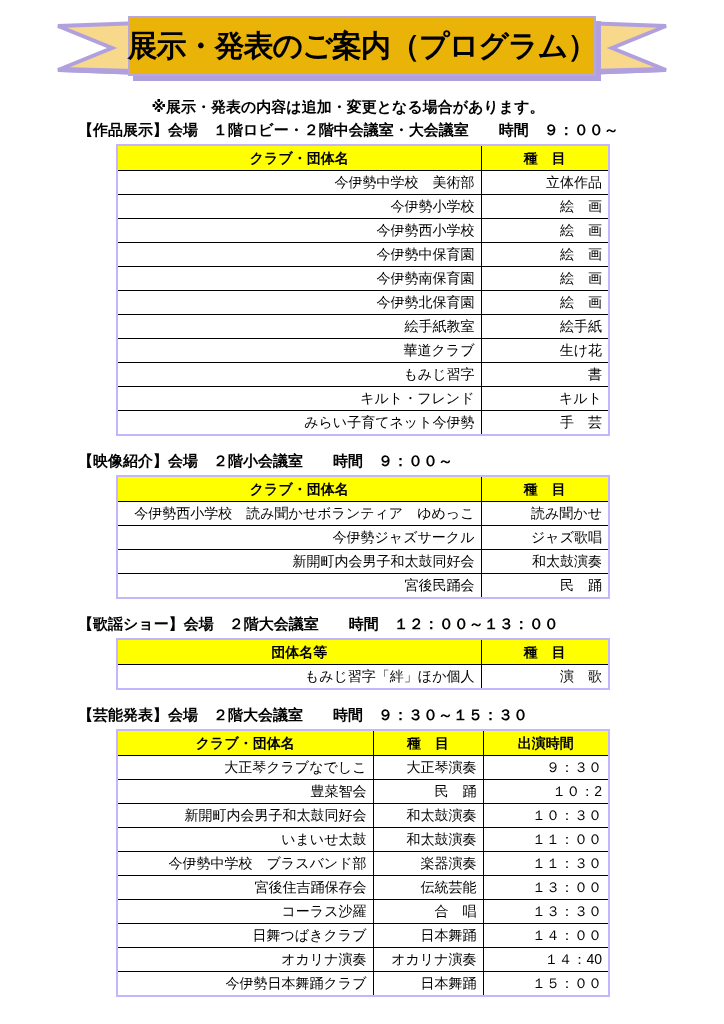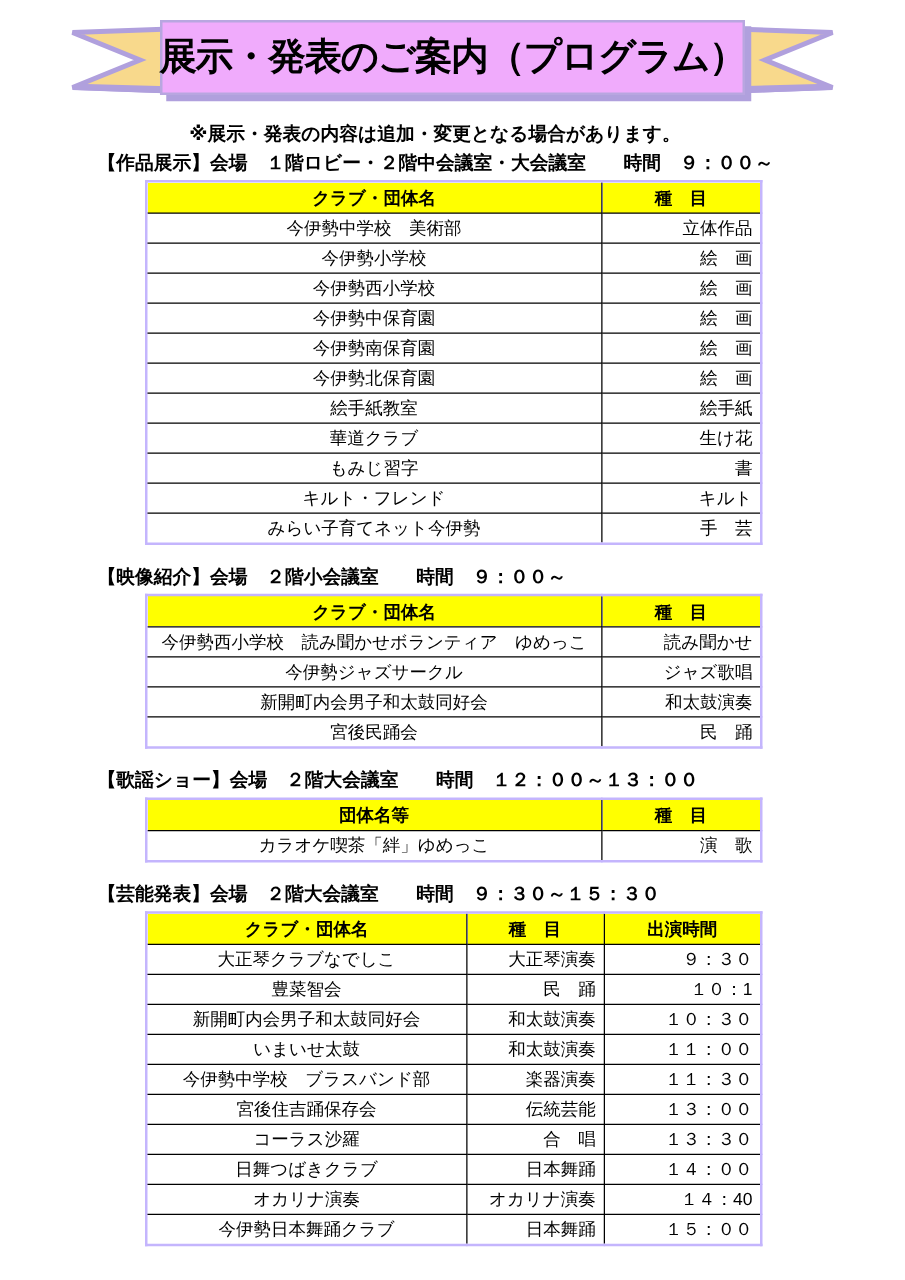--- a/index.html
+++ b/index.html
@@ -31,21 +31,21 @@
   .ribbon-tail svg { display: block; width: 100%; height: 100%; }
   .ribbon-tail.left  { left: 52px; }
   .ribbon-tail.right { right: 52px; }
 
   .banner-box {
     position: absolute;
     left: 128px;
     right: 128px;
     top: 4px;
     height: 60px;
-    background: #f0abfc;
+    background: #eab308;
     border: 2px solid #b8a6e0;
     box-shadow: 5px 5px 0 0 #b0a0dd;
     display: flex;
     align-items: center;
     justify-content: center;
     box-sizing: border-box;
   }
   .banner-title {
     font-family: "DejaVu Sans", sans-serif;
     font-weight: bold;
@@ -96,21 +96,21 @@
     white-space: nowrap;
     overflow: hidden;
   }
   table.prog thead th {
     background: #ffff00;
     font-weight: bold;
     text-align: center;
     height: 24px;
     line-height: 24px;
   }
-  td.name  { text-align: center; }
+  td.name  { text-align: right; }
   td.kind, td.time { text-align: right; }
 
   
   .two-col col.c-name { width: 364px; }
   .two-col col.c-kind { width: 128px; }
 
   .three-col col.c-name { width: 256px; }
   .three-col col.c-kind { width: 110px; }
   .three-col col.c-time { width: 126px; }
 </style>
@@ -241,21 +241,21 @@
         <col class="c-kind">
       </colgroup>
     <thead>
       <tr>
         <th>団体名等</th>
         <th>種　目</th>
       </tr>
     </thead>
     <tbody>
       <tr>
-          <td class="name">カラオケ喫茶「絆」ゆめっこ</td>
+          <td class="name">もみじ習字「絆」ほか個人</td>
           <td class="kind">演　歌</td>
         </tr>
     </tbody>
   </table>
 </div>
 
 <div class="section gap">
   <div class="section-header">【芸能発表】会場　２階大会議室　　時間　９：３０～１５：３０</div>
   <table class="prog three-col">
     <colgroup>
@@ -272,21 +272,21 @@
     </thead>
     <tbody>
       <tr>
           <td class="name">大正琴クラブなでしこ</td>
           <td class="kind">大正琴演奏</td>
           <td class="time">９：３０</td>
         </tr>
       <tr>
           <td class="name">豊菜智会</td>
           <td class="kind">民　踊</td>
-          <td class="time">１０：1</td>
+          <td class="time">１０：2</td>
         </tr>
       <tr>
           <td class="name">新開町内会男子和太鼓同好会</td>
           <td class="kind">和太鼓演奏</td>
           <td class="time">１０：３０</td>
         </tr>
       <tr>
           <td class="name">いまいせ太鼓</td>
           <td class="kind">和太鼓演奏</td>
           <td class="time">１１：００</td>

